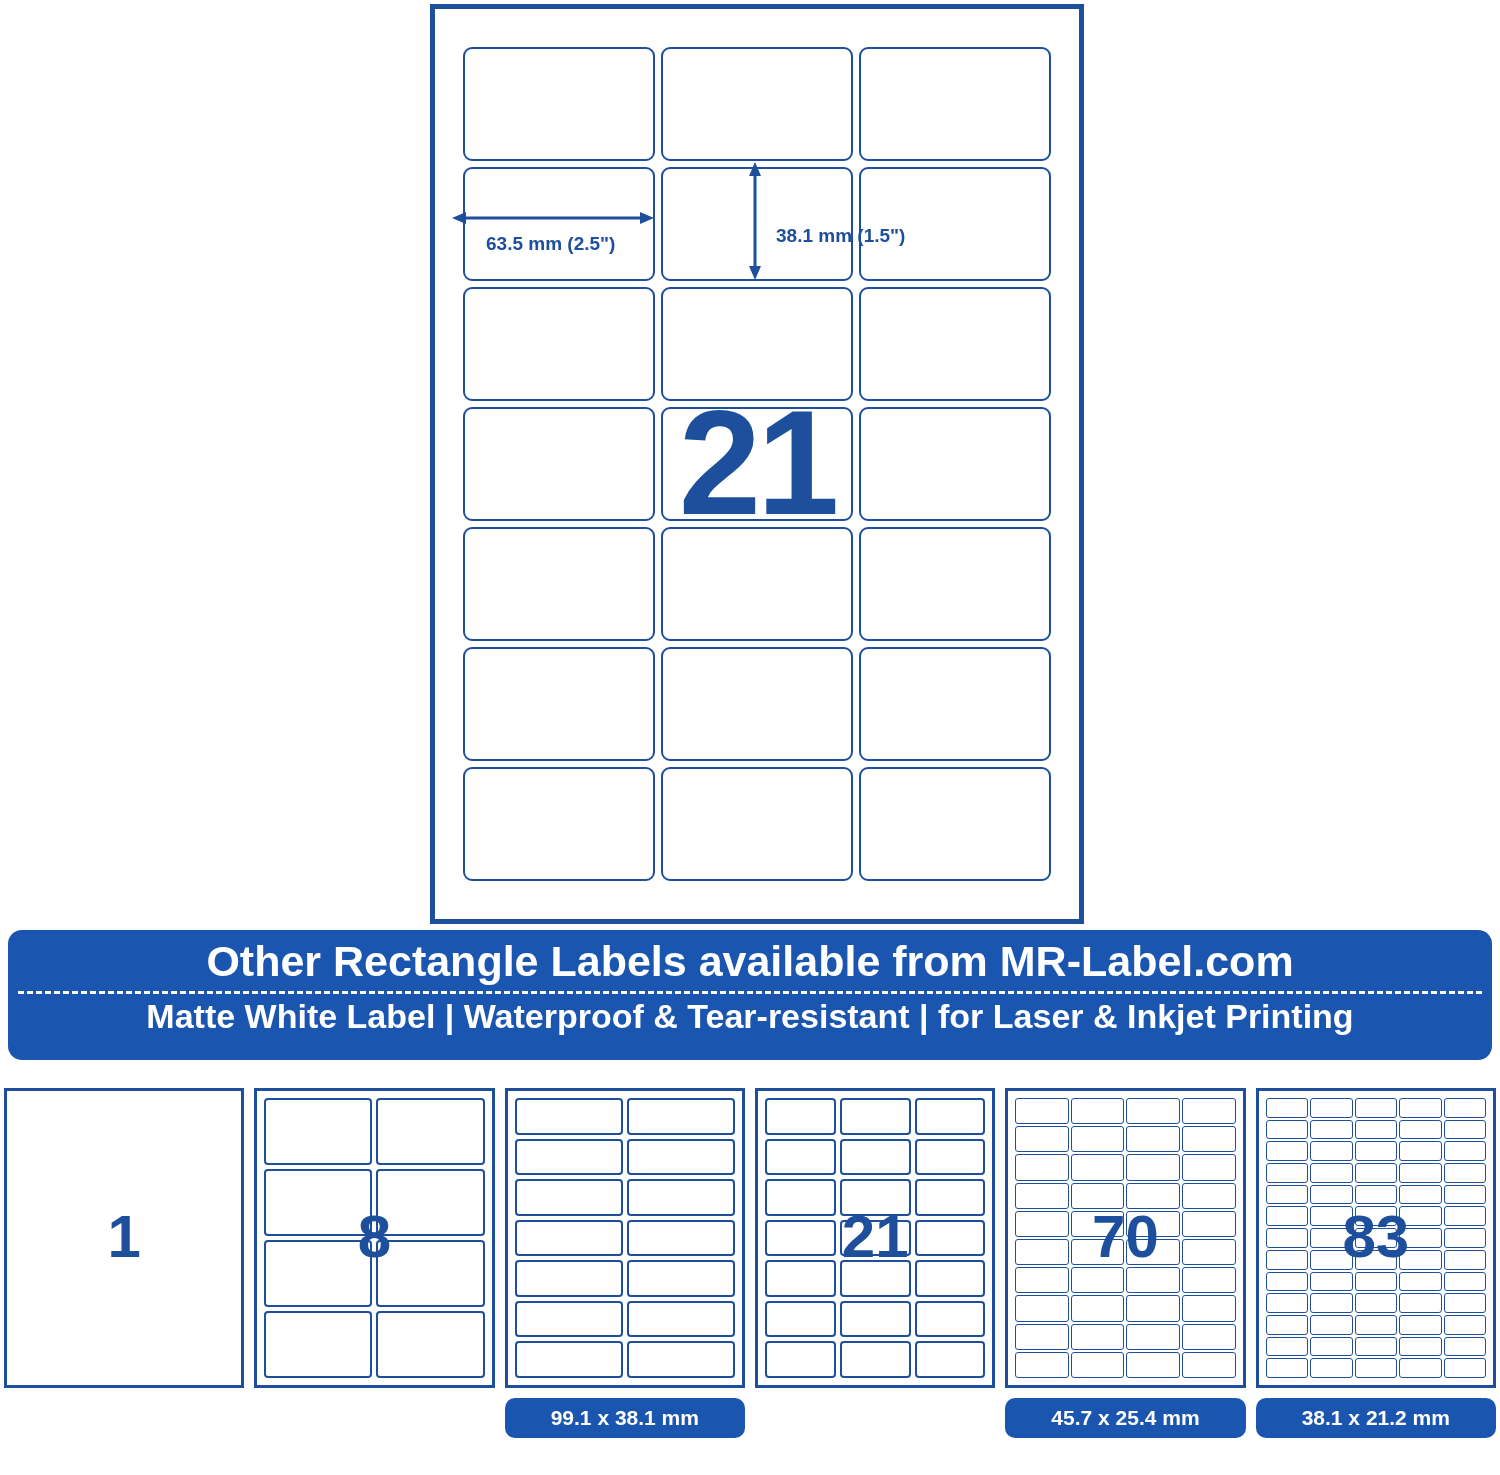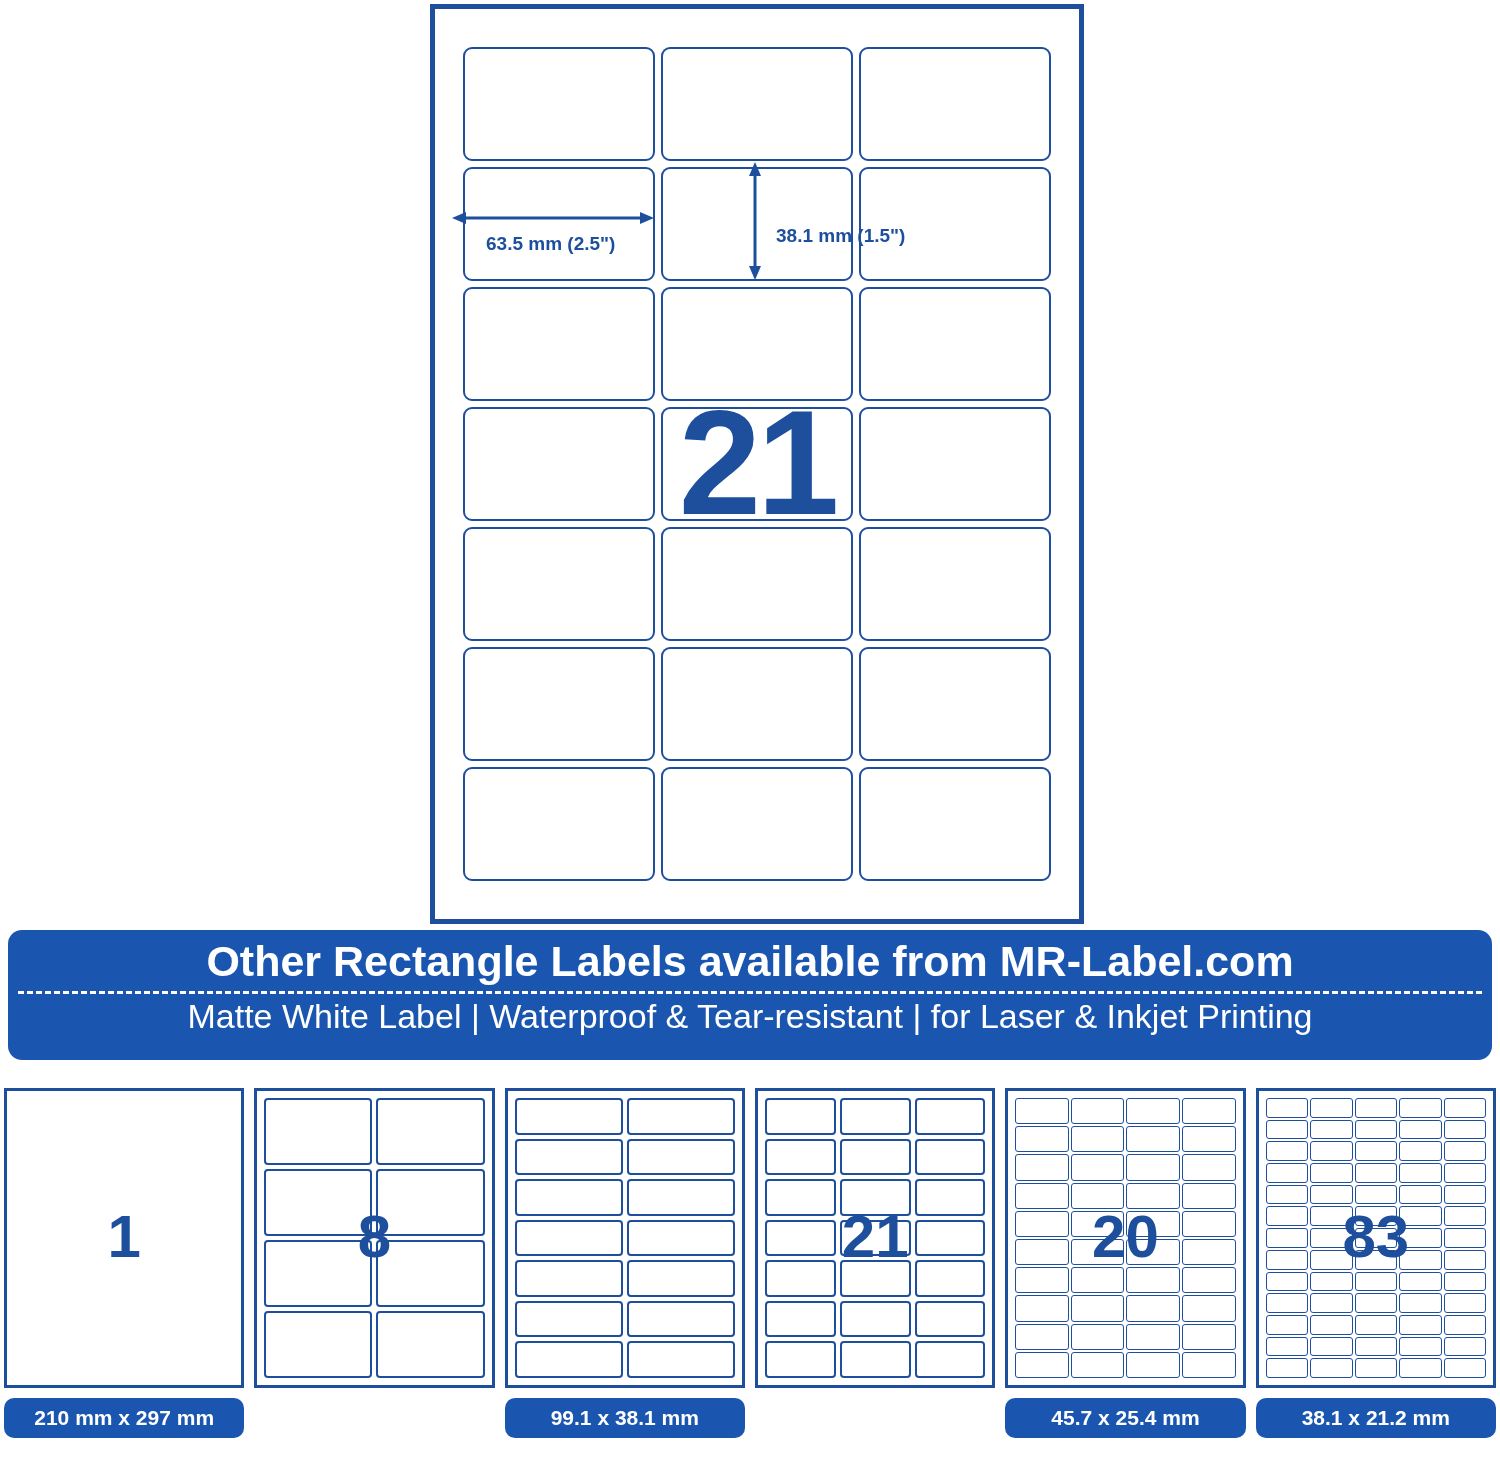--- a/index.html
+++ b/index.html
@@ -89,21 +89,21 @@
     padding-top: 8px;
     white-space: nowrap;
   }
   #banner-divider {
     border-top: 3px dashed #ffffff;
     margin: 6px 10px 4px 10px;
     height: 0;
   }
   #banner-line2 {
     font-size: 34px;
-    font-weight: 400;
+    font-weight: 700;
     line-height: 1.1;
     white-space: nowrap;
   }
 
   
   #variants {
     position: absolute;
     left: 4px;
     top: 1088px;
     width: 1492px;
@@ -207,21 +207,20 @@
     <div id="banner-divider"></div>
     <div id="banner-line2">Matte White Label | Waterproof &amp; Tear-resistant | for Laser &amp; Inkjet Printing</div>
   </div>
 
   <div id="variants">
       <div class="variant">
         <div class="variant-sheet">
           <div class="variant-grid" style="grid-template-columns: repeat(1, 1fr); grid-template-rows: repeat(1, 1fr);"></div>
           <div class="variant-count">1</div>
         </div>
-        <div class="variant-caption">210 mm x 297 mm</div>
       </div>
       <div class="variant">
         <div class="variant-sheet">
           <div class="variant-grid" style="grid-template-columns: repeat(2, 1fr); grid-template-rows: repeat(4, 1fr);">
             <div class="variant-cell"></div>
             <div class="variant-cell"></div>
             <div class="variant-cell"></div>
             <div class="variant-cell"></div>
             <div class="variant-cell"></div>
             <div class="variant-cell"></div>
@@ -317,21 +316,21 @@
             <div class="variant-cell"></div>
             <div class="variant-cell"></div>
             <div class="variant-cell"></div>
             <div class="variant-cell"></div>
             <div class="variant-cell"></div>
             <div class="variant-cell"></div>
             <div class="variant-cell"></div>
             <div class="variant-cell"></div>
             <div class="variant-cell"></div>
           </div>
-          <div class="variant-count">20</div>
+          <div class="variant-count">70</div>
         </div>
         <div class="variant-caption">45.7 x 25.4 mm</div>
       </div>
       <div class="variant">
         <div class="variant-sheet">
           <div class="variant-grid dense" style="grid-template-columns: repeat(5, 1fr); grid-template-rows: repeat(13, 1fr); gap: 2px;">
             <div class="variant-cell"></div>
             <div class="variant-cell"></div>
             <div class="variant-cell"></div>
             <div class="variant-cell"></div>

